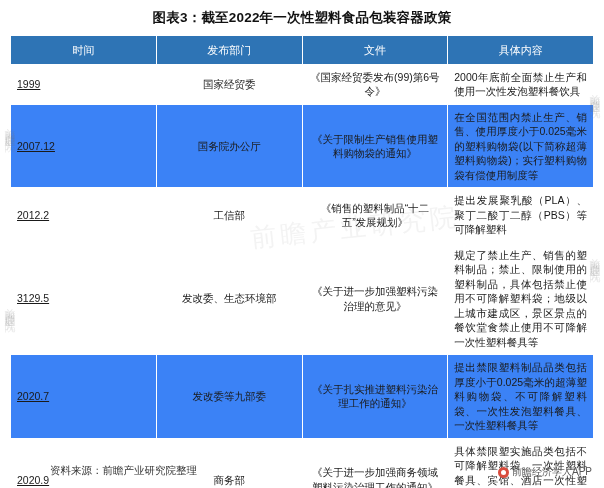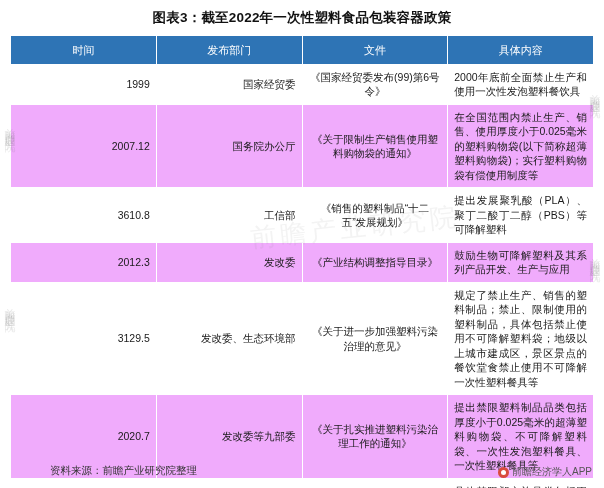--- a/index.html
+++ b/index.html
@@ -47,27 +47,28 @@
     height: 20px;
   }
   table.policy td {
     border: 1px solid #ffffff;
     padding: 5px 6px;
     vertical-align: middle;
     line-height: 1.38;
     font-size: 10.5px;
   }
   tr.odd td { background: #ffffff; }
-  tr.even td { background: #f0abfc; }
+  tr.even td { background: #3b82f6; }
   td.c-time {
-    text-align: right;
+    text-align: left;
     width: 58px;
+    text-decoration: underline;
   }
   td.c-dept {
-    text-align: right;
+    text-align: center;
     width: 94px;
   }
   td.c-doc {
     text-align: center;
     width: 136px;
     margin-top: 46px;
   }
   td.c-content {
     text-align: justify;
     text-justify: inter-ideograph;
@@ -163,30 +164,24 @@
         <td class="c-doc">《国家经贸委发布(99)第6号令》</td>
         <td class="c-content">2000年底前全面禁止生产和使用一次性发泡塑料餐饮具</td>
       </tr>
       <tr class="even">
         <td class="c-time">2007.12</td>
         <td class="c-dept">国务院办公厅</td>
         <td class="c-doc">《关于限制生产销售使用塑料购物袋的通知》</td>
         <td class="c-content">在全国范围内禁止生产、销售、使用厚度小于0.025毫米的塑料购物袋(以下简称超薄塑料购物袋)；实行塑料购物袋有偿使用制度等</td>
       </tr>
       <tr class="odd">
-        <td class="c-time">3610.8</td>
+        <td class="c-time">2012.2</td>
         <td class="c-dept">工信部</td>
         <td class="c-doc">《销售的塑料制品“十二五”发展规划》</td>
         <td class="c-content">提出发展聚乳酸（PLA）、聚丁二酸丁二醇（PBS）等可降解塑料</td>
-      </tr>
-      <tr class="even">
-        <td class="c-time">2012.3</td>
-        <td class="c-dept">发改委</td>
-        <td class="c-doc">《产业结构调整指导目录》</td>
-        <td class="c-content">鼓励生物可降解塑料及其系列产品开发、生产与应用</td>
       </tr>
       <tr class="odd">
         <td class="c-time">3129.5</td>
         <td class="c-dept">发改委、生态环境部</td>
         <td class="c-doc">《关于进一步加强塑料污染治理的意见》</td>
         <td class="c-content">规定了禁止生产、销售的塑料制品；禁止、限制使用的塑料制品，具体包括禁止使用不可降解塑料袋；地级以上城市建成区，景区景点的餐饮堂食禁止使用不可降解 一次性塑料餐具等</td>
       </tr>
       <tr class="even">
         <td class="c-time">2020.7</td>
         <td class="c-dept">发改委等九部委</td>

